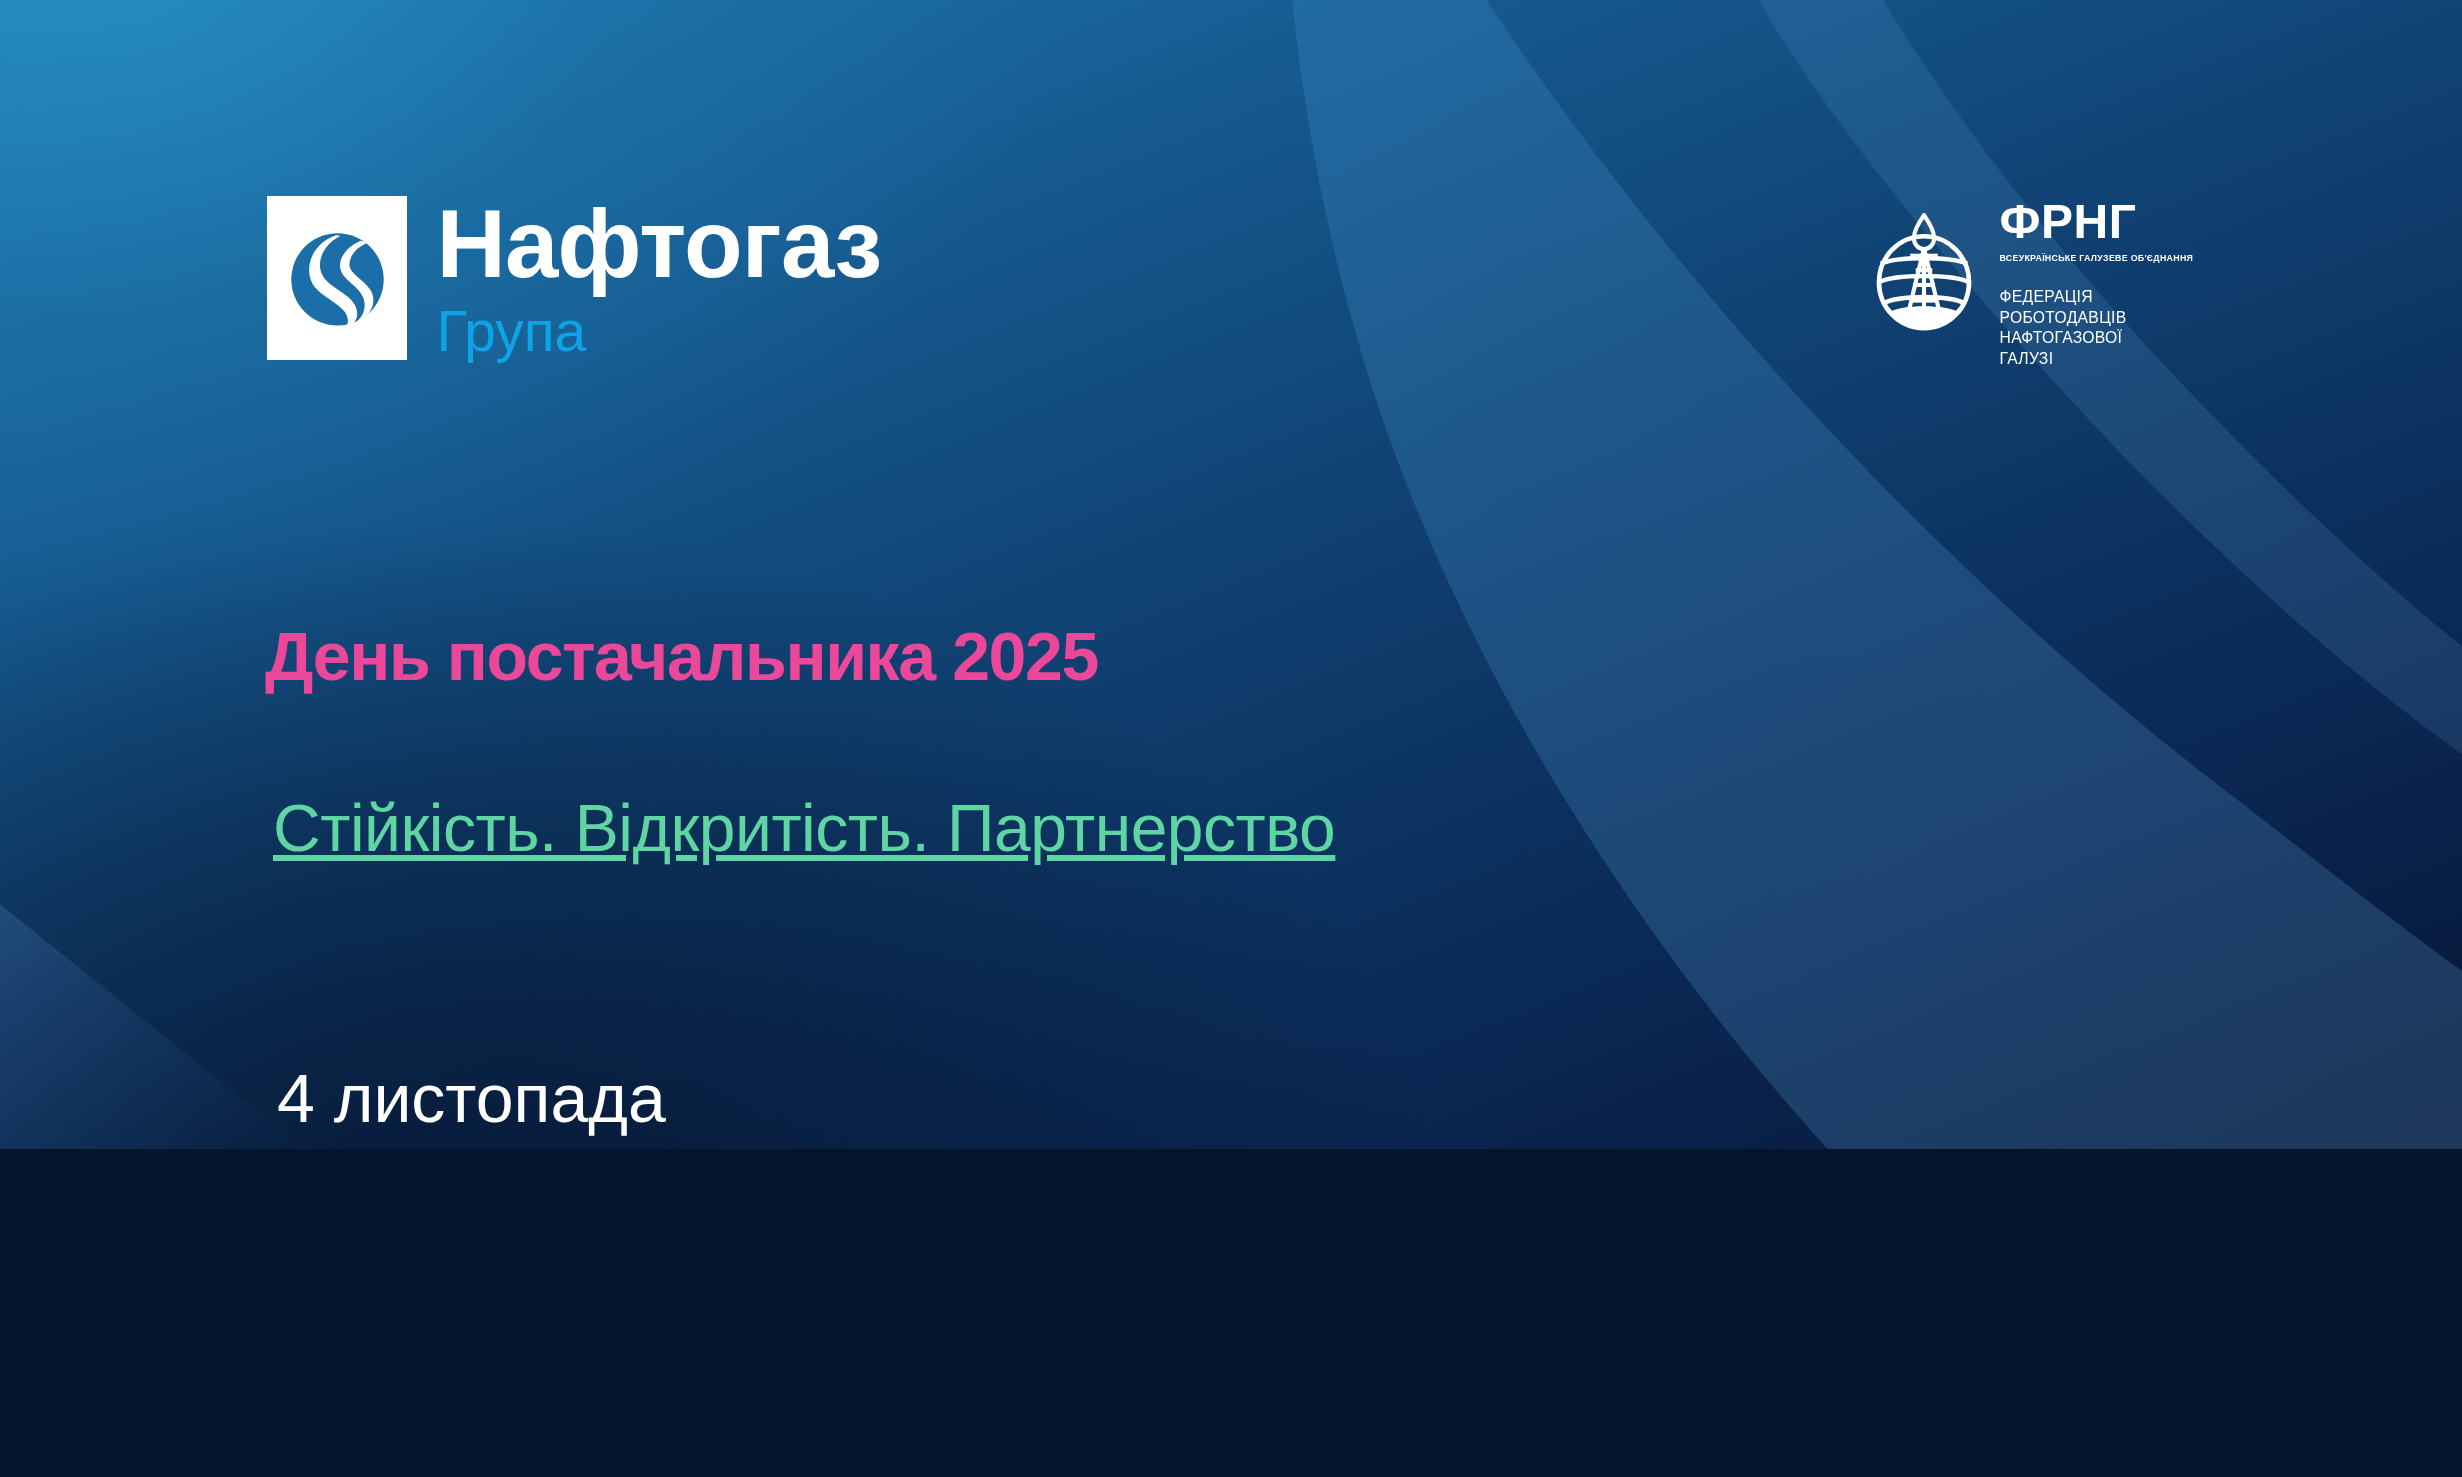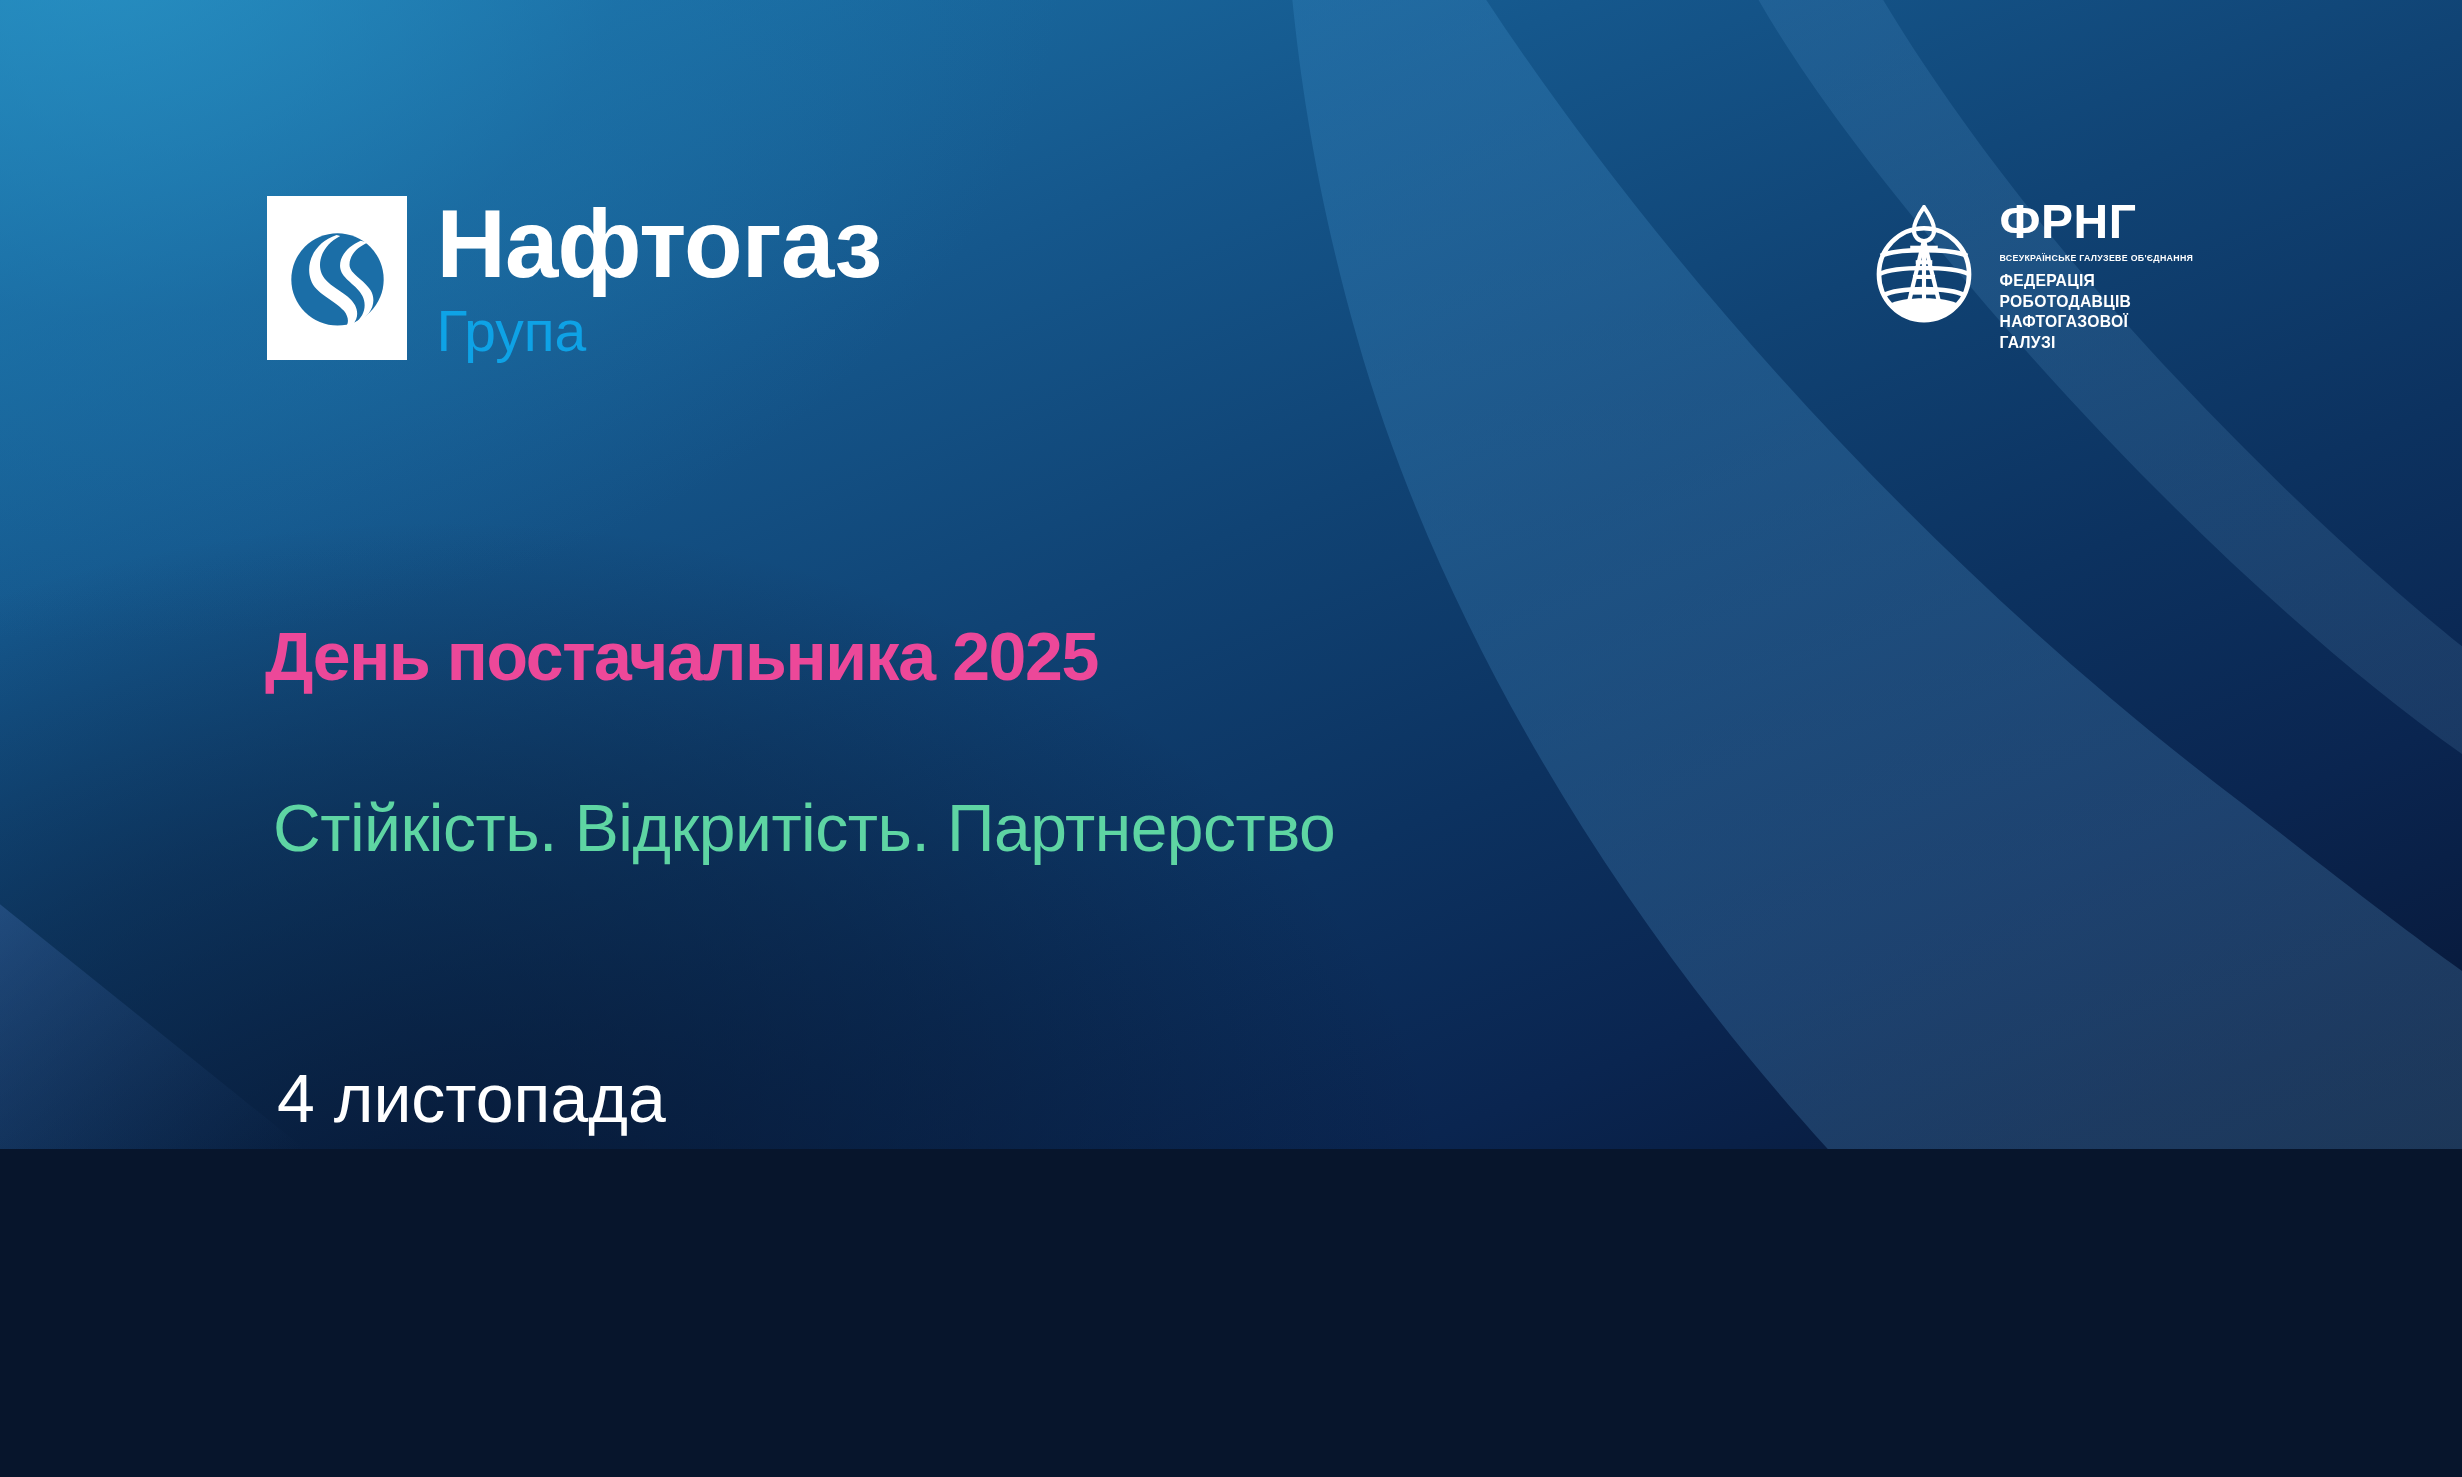--- a/index.html
+++ b/index.html
@@ -106,24 +106,24 @@
     font-size:8.8px;
     font-weight:700;
     letter-spacing:0.3px;
     line-height:1.1;
     margin-top:9.2px;
     white-space:nowrap;
   }
   .frng-full{
     color:#ffffff;
     font-size:15.7px;
-    font-weight:700;
+    font-weight:400;
     line-height:1.30;
     letter-spacing:0.3px;
-    margin-top:8px;
+    margin-top:24px;
   }
   .frng-full span{display:block;}
 
   
   .headline{
     position:absolute;
     left:265px; top:620px;
     color:#ec4899;
     font-size:68px;
     font-weight:700;
@@ -133,20 +133,21 @@
   }
   .subhead{
     position:absolute;
     left:273px; top:792px;
     color:#5ed5a3;
     font-size:66px;
     font-weight:400;
     line-height:1.1;
     letter-spacing:-0.5px;
     white-space:nowrap;
+    text-decoration:underline;
   }
   .meta{
     position:absolute;
     left:277px; top:1054px;
     color:#ffffff;
     font-size:68px;
     font-weight:400;
     line-height:1.30;
   }
   .meta span{display:block;white-space:nowrap;}

